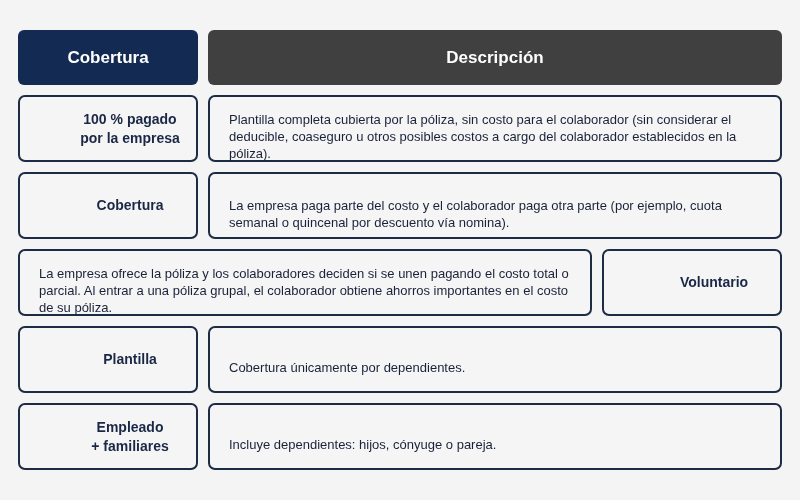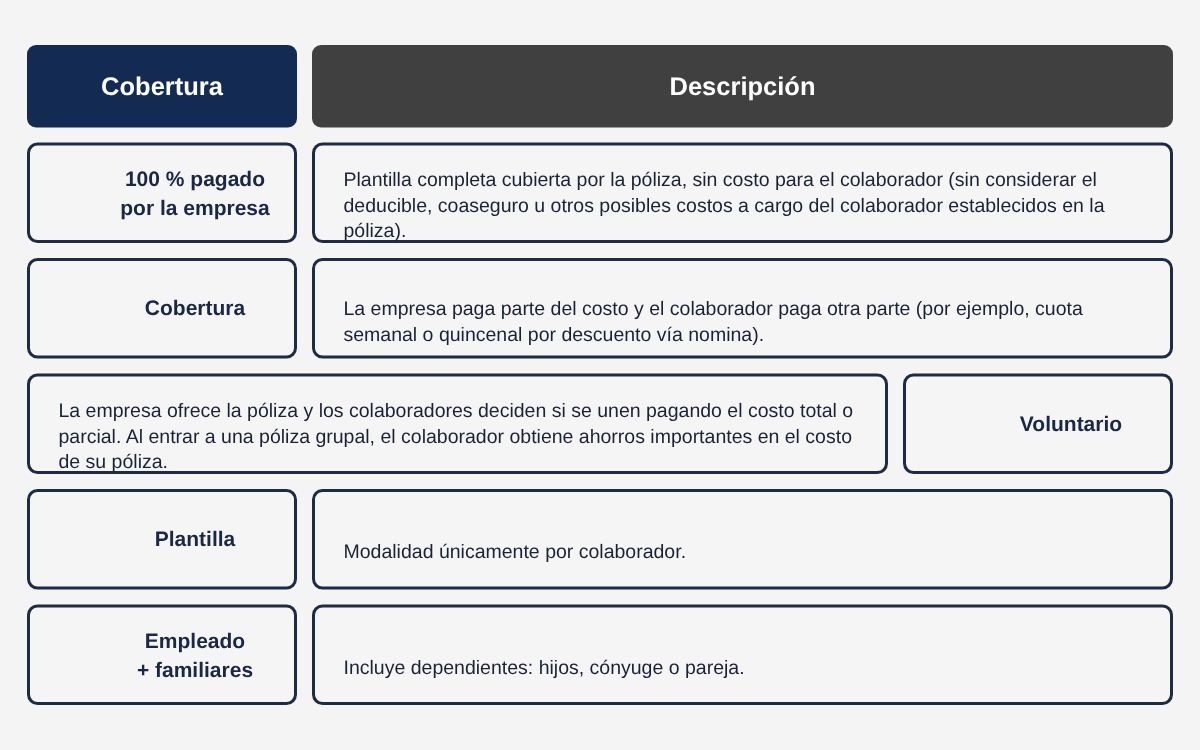--- a/index.html
+++ b/index.html
@@ -96,21 +96,21 @@
     <div class="cell cell-desc">La empresa paga parte del costo y el colaborador paga otra parte (por ejemplo, cuota semanal o quincenal por descuento vía nomina).</div>
   </div>
 
   <div class="row data-row">
     <div class="cell cell-desc">La empresa ofrece la póliza y los colaboradores deciden si se unen pagando el costo total o parcial. Al entrar a una póliza grupal, el colaborador obtiene ahorros importantes en el costo de su póliza.</div>
     <div class="cell cell-mod">Voluntario</div>
   </div>
 
   <div class="row data-row">
     <div class="cell cell-mod">Plantilla</div>
-    <div class="cell cell-desc">Modalidad únicamente por colaborador.</div>
+    <div class="cell cell-desc">Cobertura únicamente por dependientes.</div>
   </div>
 
   <div class="row data-row">
     <div class="cell cell-mod">Empleado
 + familiares</div>
     <div class="cell cell-desc">Incluye dependientes: hijos, cónyuge o pareja.</div>
   </div>
 </div>
 
 </body></html>

